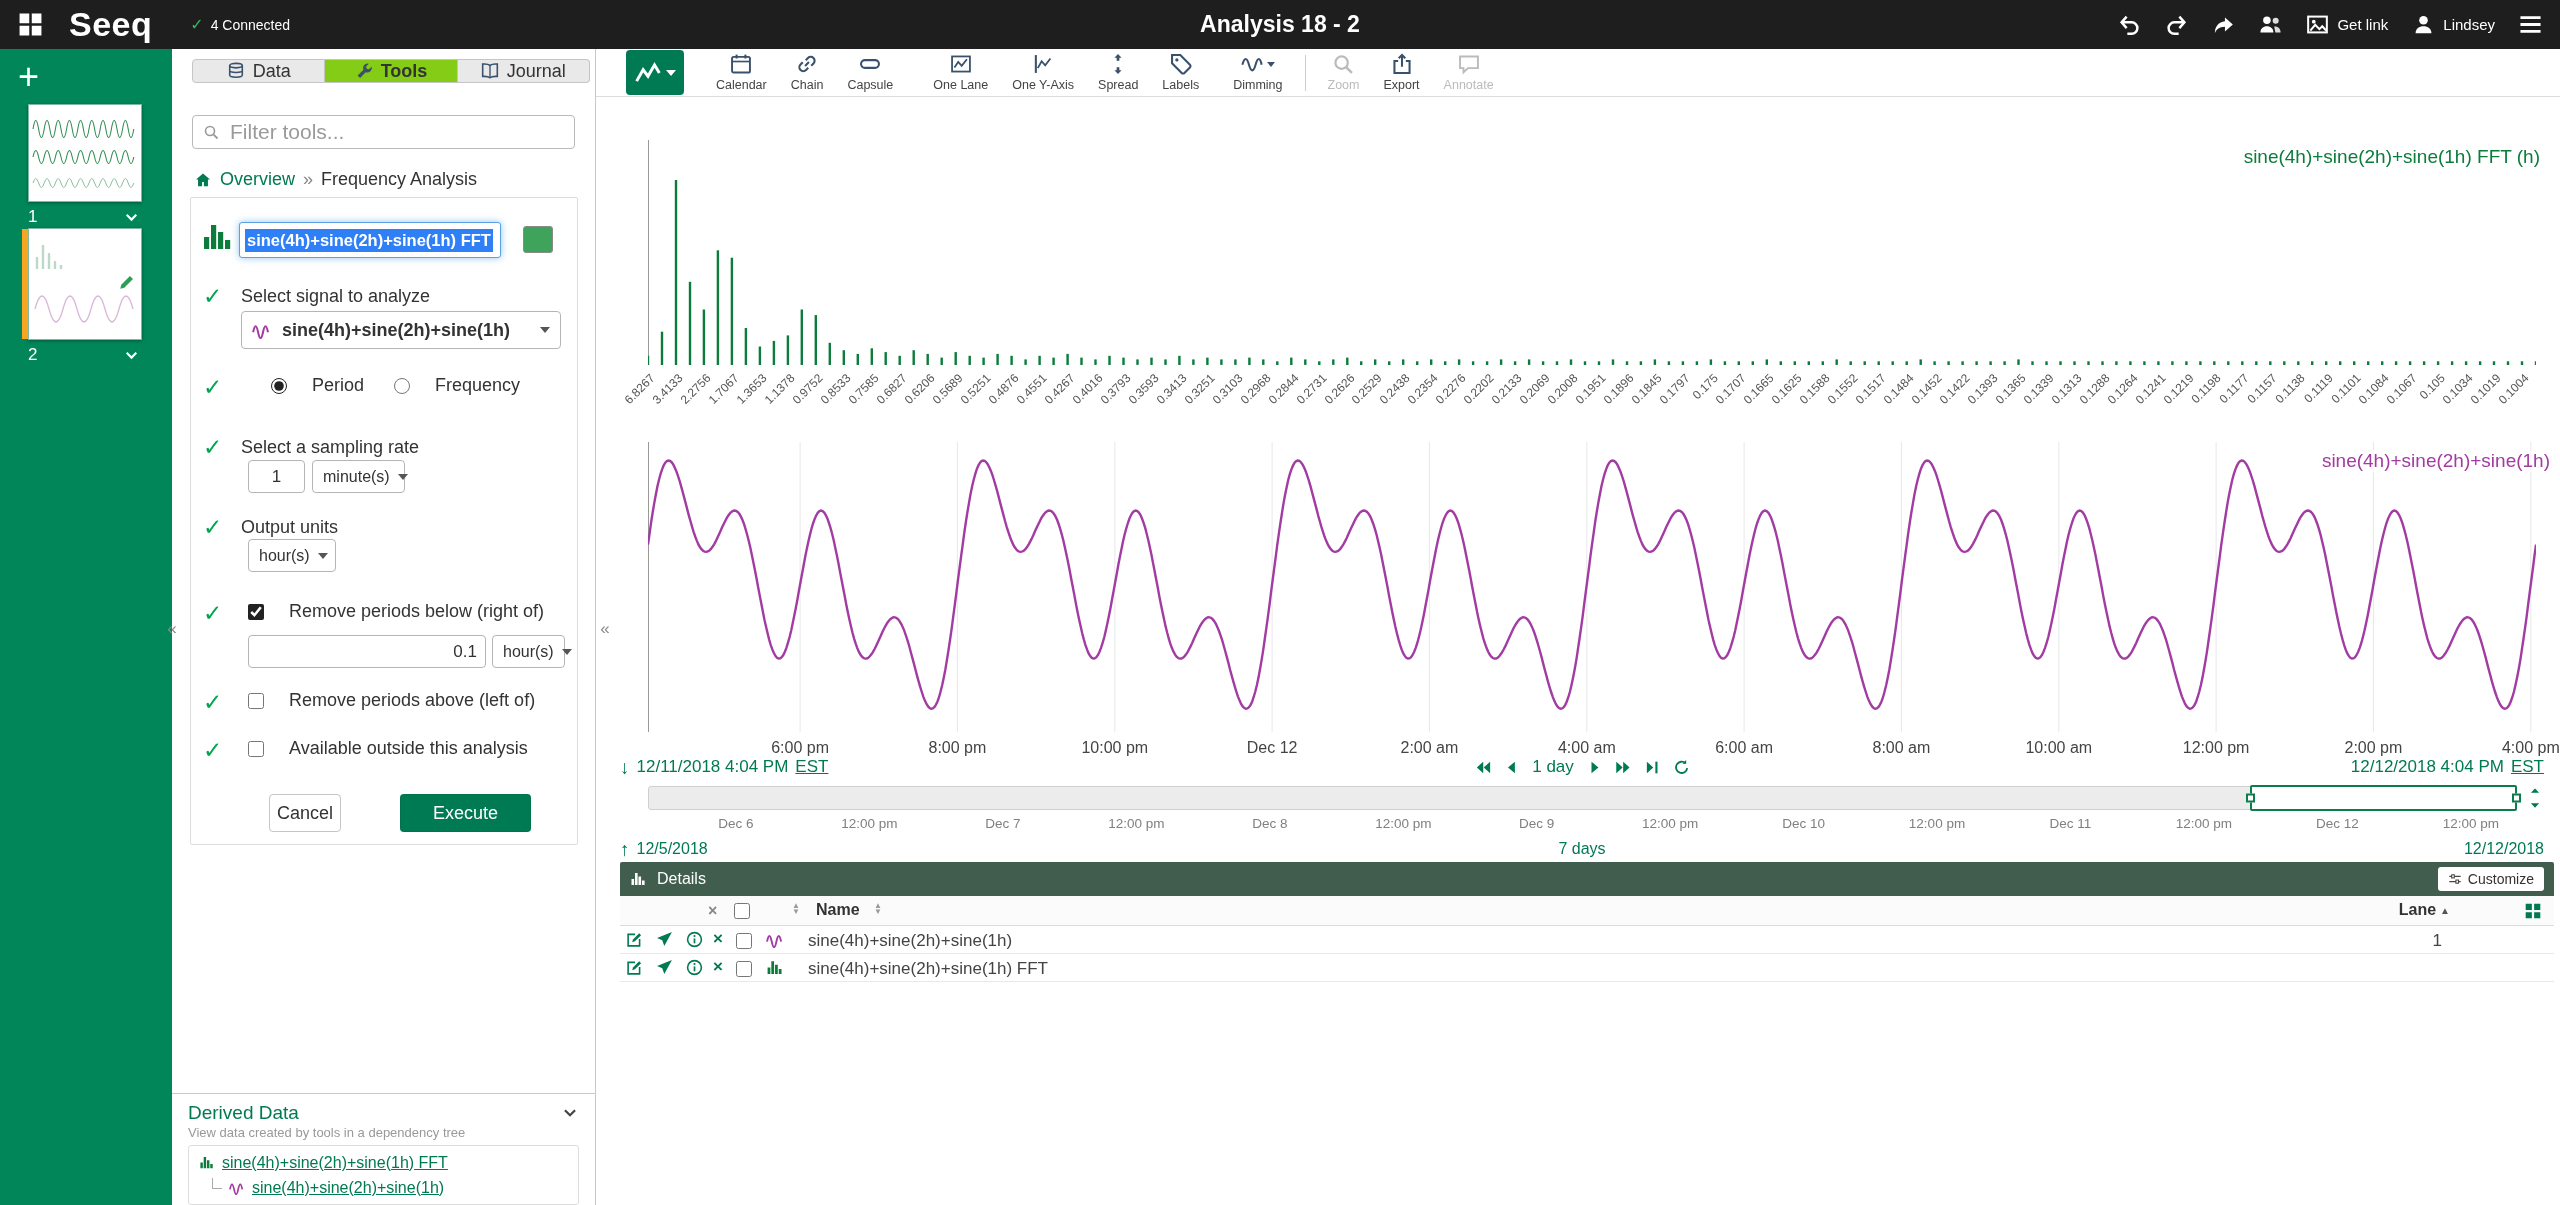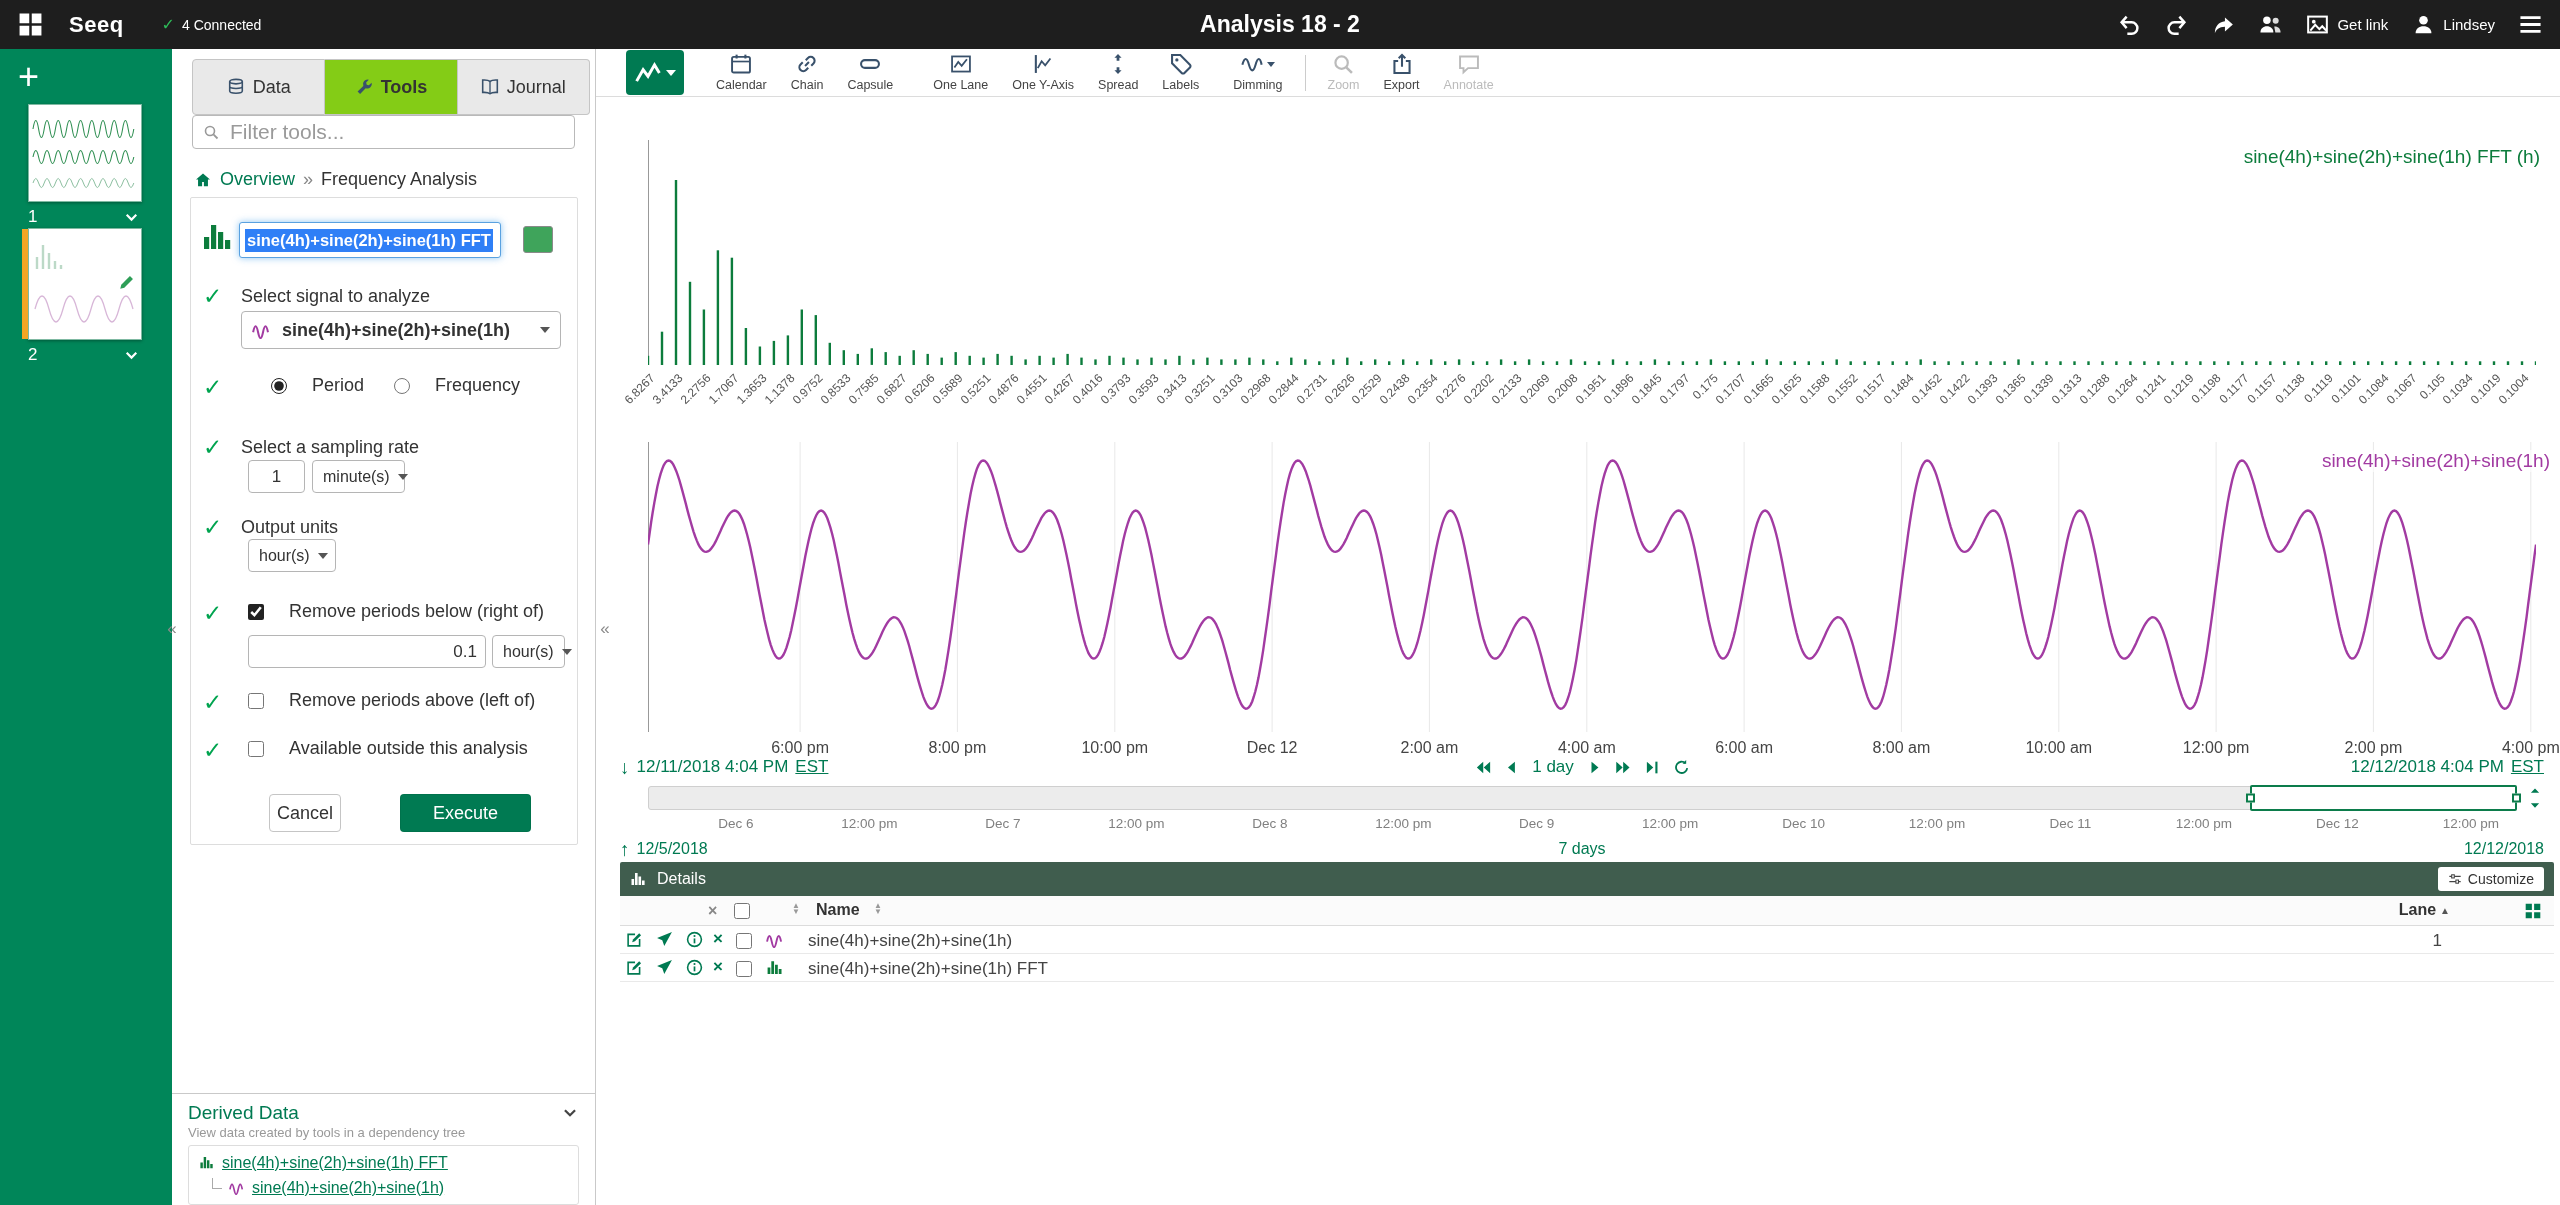--- a/index.html
+++ b/index.html
@@ -5,21 +5,21 @@
   html,body{margin:0;padding:0;background:#fff;}
   *{box-sizing:border-box;}
   #app{position:relative;width:2560px;height:1205px;background:#fff;overflow:hidden;
        font-family:"Liberation Sans","DejaVu Sans",sans-serif;}
 
   
   #topbar{position:absolute;left:0;top:0;width:2560px;height:49px;background:#1e1e1e;color:#fff;
           display:flex;align-items:center;padding:0 18px;z-index:20;}
   .tb-left{display:flex;align-items:center;}
   .tb-apps{width:25px;height:25px;display:inline-flex;cursor:pointer;color:#fff;}
-  .tb-logo{margin-left:26px;font-size:22px;font-weight:bold;letter-spacing:.5px;}
+  .tb-logo{margin-left:26px;font-size:34px;font-weight:bold;letter-spacing:.5px;}
   .tb-conn{margin-left:38px;display:flex;align-items:center;gap:7px;font-size:14px;cursor:pointer;}
   .tb-check{color:#2ebd59;font-weight:bold;font-size:16px;line-height:1;}
   .tb-title{position:absolute;left:0;right:0;text-align:center;font-size:23px;font-weight:bold;pointer-events:none;}
   .tb-right{margin-left:auto;display:flex;align-items:center;gap:24px;z-index:2;}
   .tb-ic{width:23px;height:23px;display:inline-flex;cursor:pointer;color:#fff;}
   .tb-group{display:flex;align-items:center;gap:8px;font-size:15px;cursor:pointer;}
   .tb-group .tb-ic{cursor:inherit;}
 
   
   #wsbar{position:absolute;left:0;top:49px;width:172px;height:1156px;background:#008659;}
@@ -28,21 +28,21 @@
   #ws1{top:55px;} #ws2{top:179px;}
   .ws-card{position:relative;width:114px;background:#fff;border:1px solid #7fb9a2;box-shadow:0 1px 3px rgba(0,0,0,.35);}
   #ws1 .ws-card{height:98px;} #ws2 .ws-card{height:112px;}
   .ws-activebar{position:absolute;left:-7px;top:0;width:6px;height:100%;background:#f5a623;}
   .ws-pencil{position:absolute;right:5px;top:44px;width:18px;height:18px;color:#2e9e57;}
   .ws-meta{display:flex;justify-content:space-between;align-items:center;color:#fff;padding:5px 2px 0 0;font-size:17px;}
   .ws-chev{width:17px;height:17px;display:inline-flex;cursor:pointer;color:#fff;}
 
   
   #toolpanel{position:absolute;left:172px;top:49px;width:424px;height:1156px;background:#fff;border-right:1px solid #c9c9c9;}
-  .tp-tabs{position:absolute;left:20px;top:10px;right:5px;height:56px;display:flex;}
+  .tp-tabs{position:absolute;left:20px;top:10px;right:5px;height:24px;display:flex;}
   .tp-tab{flex:1;display:flex;align-items:center;justify-content:center;gap:8px;background:#e9e9e9;
           border:1px solid #c5c5c5;border-left-width:0;font-size:18px;color:#333;cursor:pointer;}
   .tp-tab:first-child{border-left-width:1px;border-radius:4px 0 0 4px;}
   .tp-tab:last-child{border-radius:0 4px 4px 0;}
   .tp-tab.active{background:#84cc16;font-weight:bold;}
   .tabicon{width:18px;height:18px;color:#39516b;display:inline-flex;}
   .tp-search{position:absolute;left:20px;top:66px;right:20px;height:34px;border:1px solid #b9b9b9;border-radius:4px;
              display:flex;align-items:center;gap:9px;padding:0 10px;background:#fff;}
   .tp-search .sicon{width:16px;height:16px;color:#999;display:inline-flex;}
   .tp-search input{border:none;outline:none;flex:1;font-size:21px;font-family:inherit;color:#333;background:transparent;}

